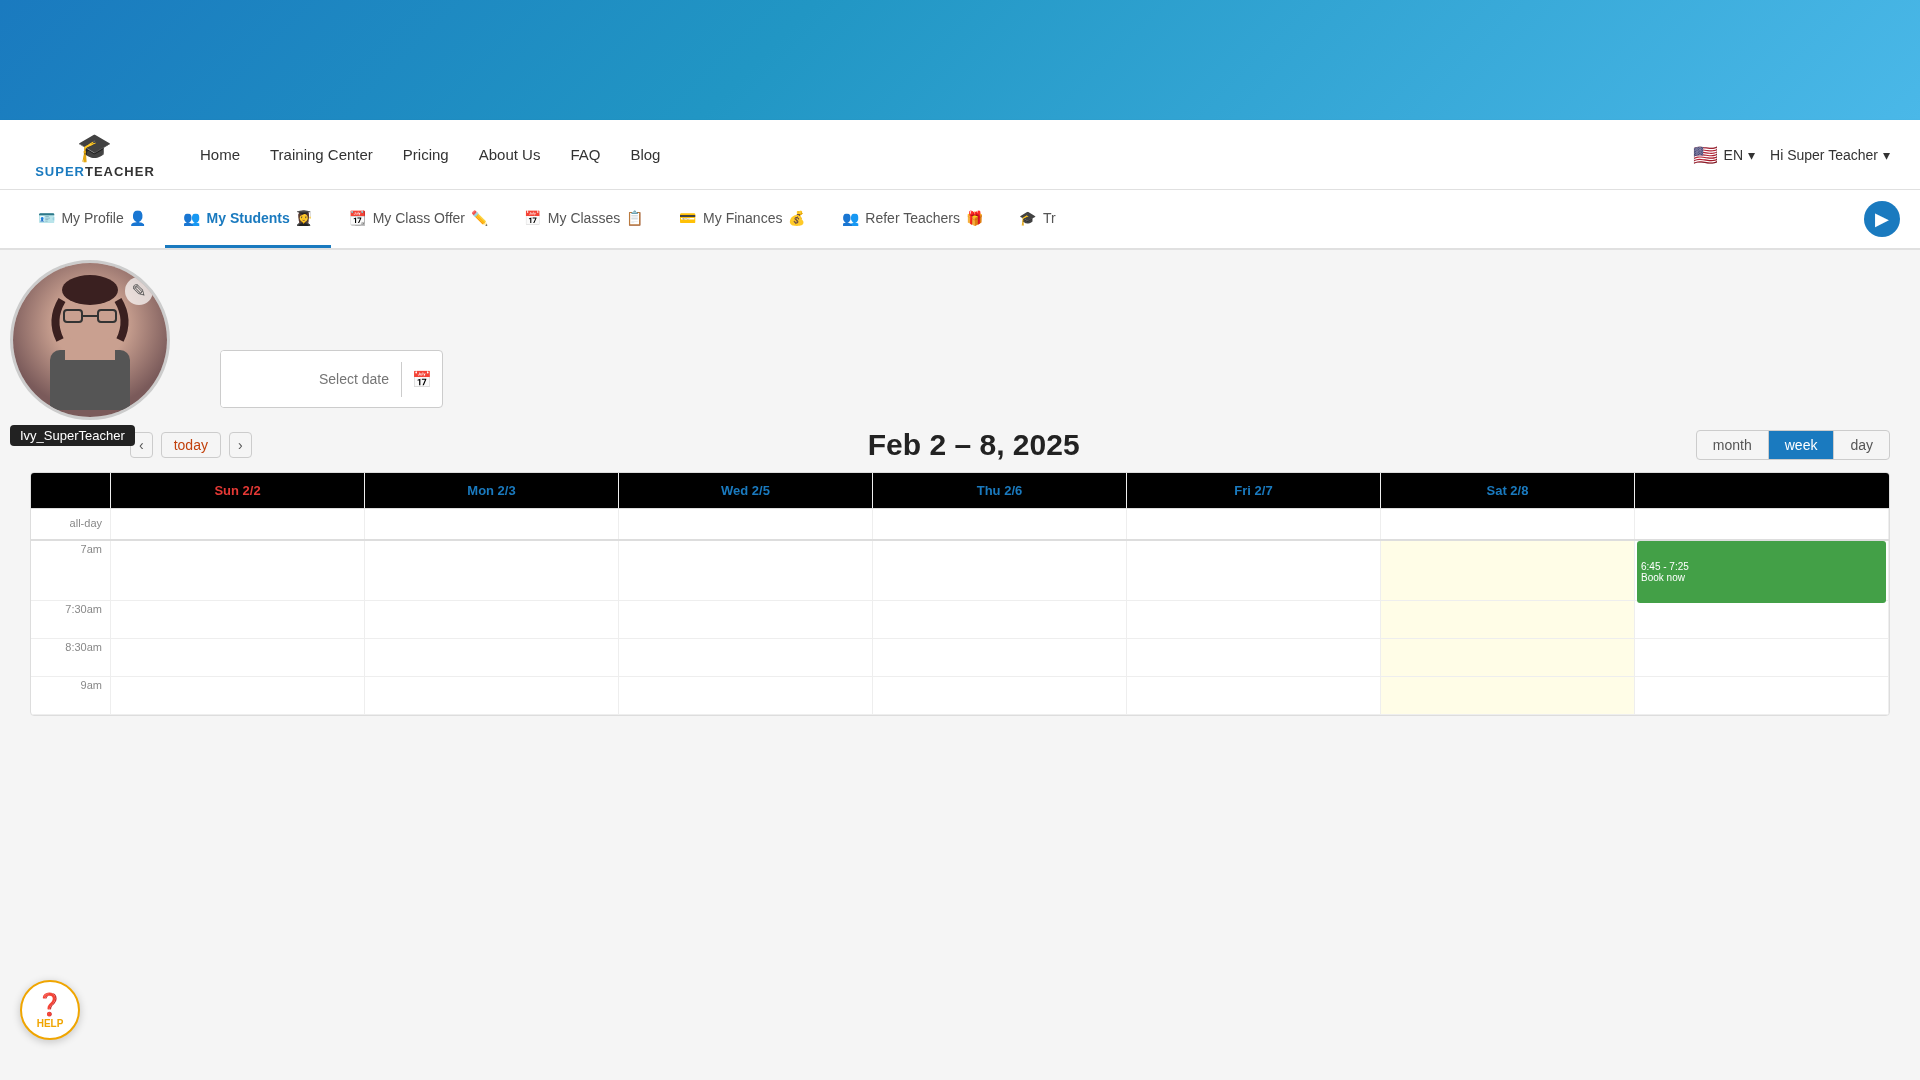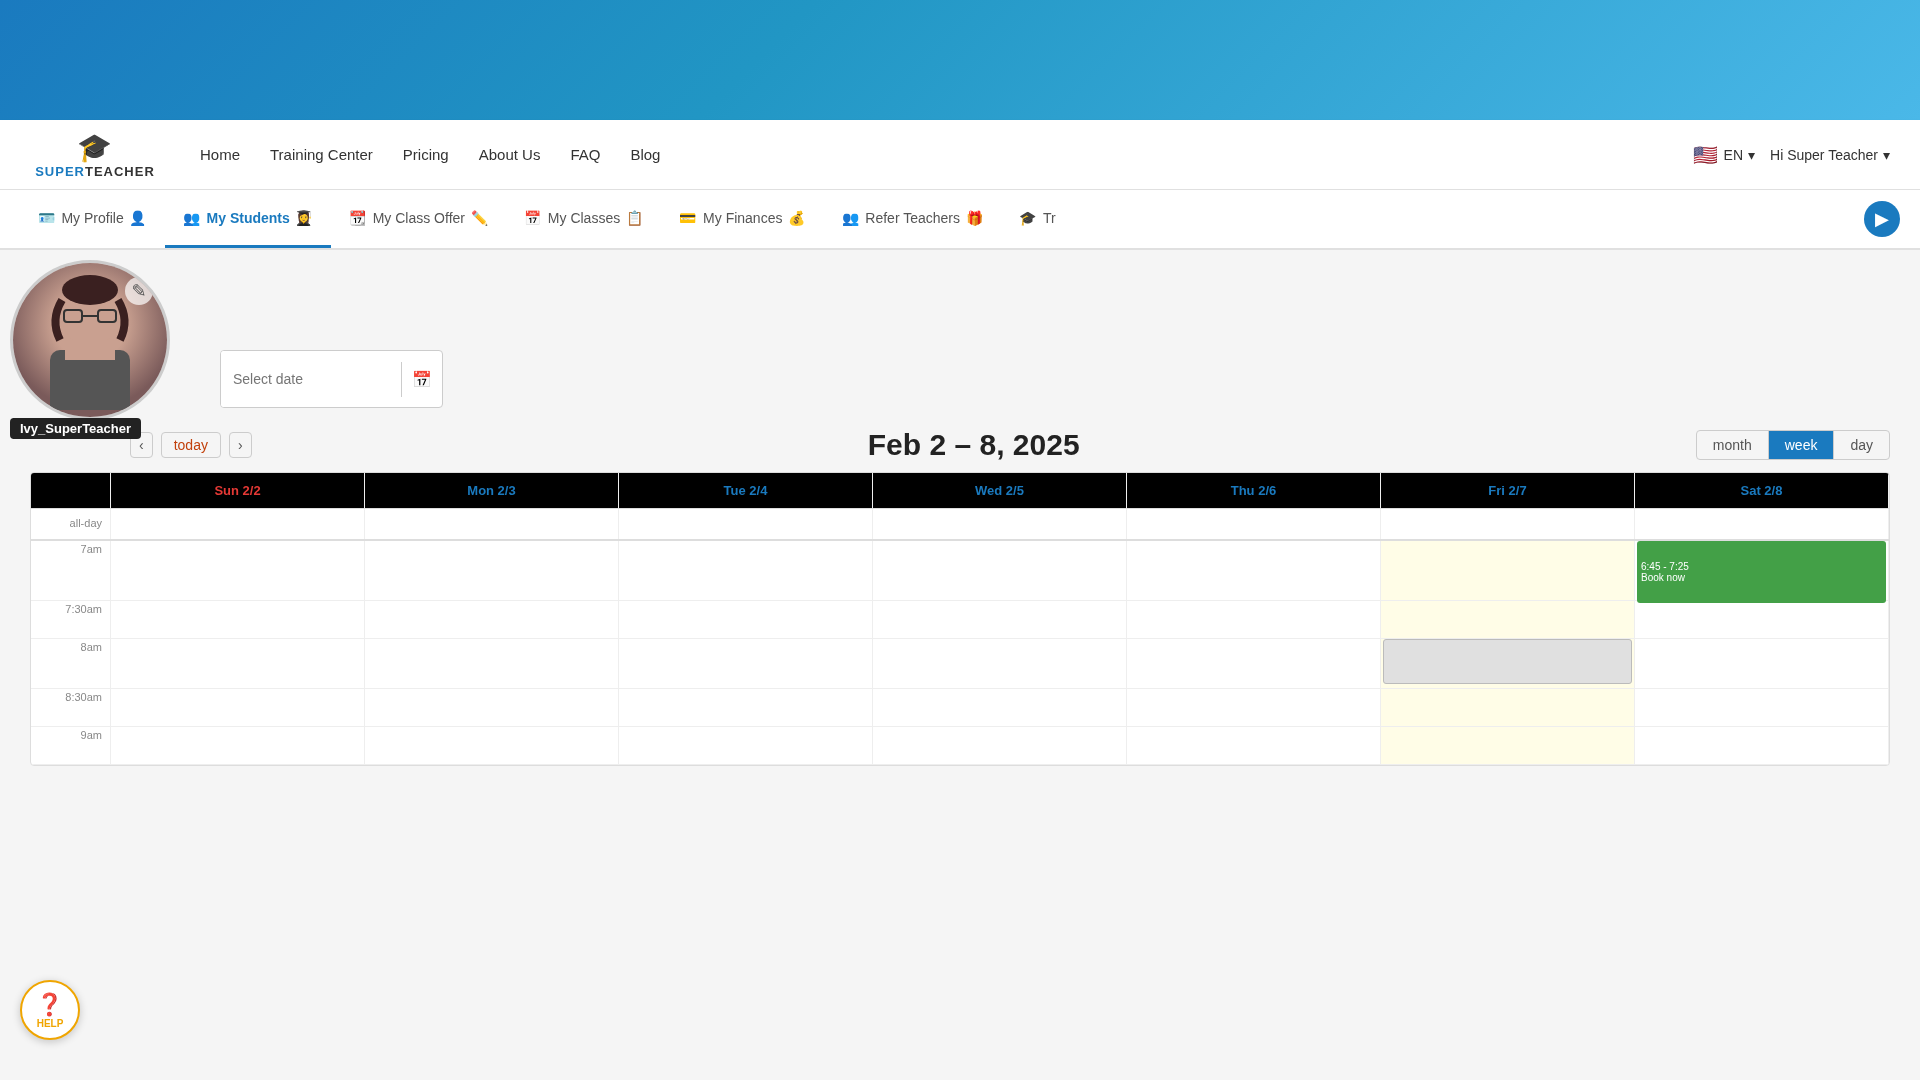--- a/index.html
+++ b/index.html
@@ -131,29 +131,28 @@
     .webcam-inner {
       width: 100%;
       height: 100%;
       background: radial-gradient(circle at 50% 40%, #c9a090 30%, #7a5a5a 70%);
       display: flex;
       align-items: center;
       justify-content: center;
     }
     .webcam-label {
       position: absolute;
-      top: 168px;
+      top: 175px;
       left: 10px;
       background: #222;
       color: #fff;
       font-size: 13px;
       padding: 3px 10px;
       border-radius: 4px;
       z-index: 11;
-      font-weight: bold;
     }
     .webcam-edit-icon {
       position: absolute;
       top: 14px;
       right: 14px;
       font-size: 18px;
       color: #555;
       background: rgba(255,255,255,0.7);
       border-radius: 50%;
       width: 28px;
@@ -180,20 +179,21 @@
       background: #fff;
       overflow: hidden;
     }
     .date-input {
       border: none;
       outline: none;
       padding: 20px 12px;
       font-size: 14px;
       width: 180px;
       color: #888;
+      text-align: right;
     }
     .date-cal-btn {
       background: #fff;
       border: none;
       border-left: 1px solid #ccc;
       padding: 8px 10px;
       cursor: pointer;
       font-size: 16px;
       color: #555;
     }
@@ -491,21 +491,20 @@
       <button class="view-btn">day</button>
     </div>
   </div>
 
   <div class="calendar-wrapper">
 
     <div class="calendar-header-row">
       <div class="cal-header-corner"></div>
       <div class="cal-header-cell sun">Sun 2/2</div>
       <div class="cal-header-cell weekday">Mon 2/3</div>
-      <div class="cal-header-cell weekday">Tue 2/4</div>
       <div class="cal-header-cell weekday">Wed 2/5</div>
       <div class="cal-header-cell weekday">Thu 2/6</div>
       <div class="cal-header-cell weekday">Fri 2/7</div>
       <div class="cal-header-cell sat">Sat 2/8</div>
     </div>
 
     <div class="all-day-row">
       <div class="all-day-label">all-day</div>
       <div class="all-day-cell"></div>
       <div class="all-day-cell"></div>
@@ -536,34 +535,20 @@
       <div class="time-label">7:30am</div>
       <div class="time-cell"></div>
       <div class="time-cell"></div>
       <div class="time-cell"></div>
       <div class="time-cell"></div>
       <div class="time-cell"></div>
       <div class="time-cell highlight-fri"></div>
       <div class="time-cell"></div>
     </div>
 
-    <div class="time-row" style="min-height:50px;">
-      <div class="time-label">8am</div>
-      <div class="time-cell"></div>
-      <div class="time-cell"></div>
-      <div class="time-cell"></div>
-      <div class="time-cell"></div>
-      <div class="time-cell"></div>
-      <div class="time-cell highlight-fri" style="position:relative;">
-        <div class="event-block-gray">
-          <div></div>
-        </div>
-      </div>
-      <div class="time-cell"></div>
-    </div>
 
     <div class="time-row" style="min-height:38px;">
       <div class="time-label">8:30am</div>
       <div class="time-cell"></div>
       <div class="time-cell"></div>
       <div class="time-cell"></div>
       <div class="time-cell"></div>
       <div class="time-cell"></div>
       <div class="time-cell highlight-fri"></div>
       <div class="time-cell"></div>

